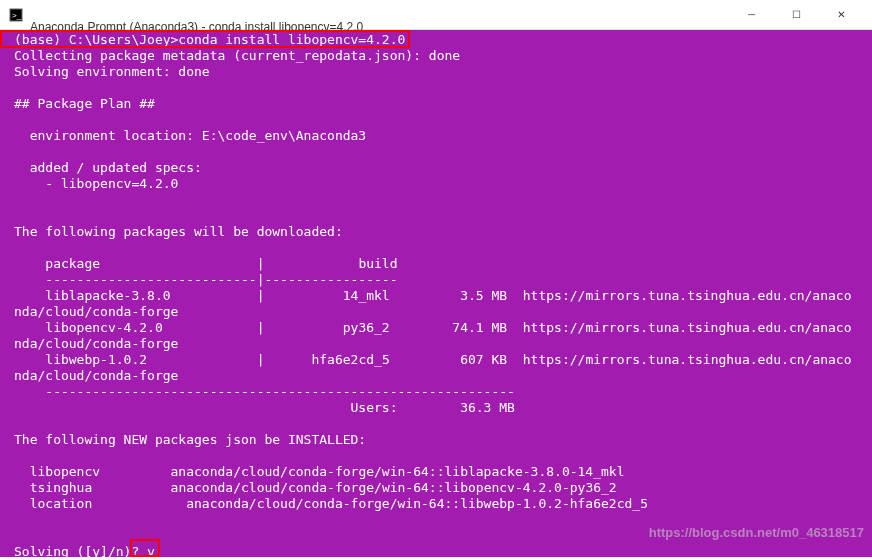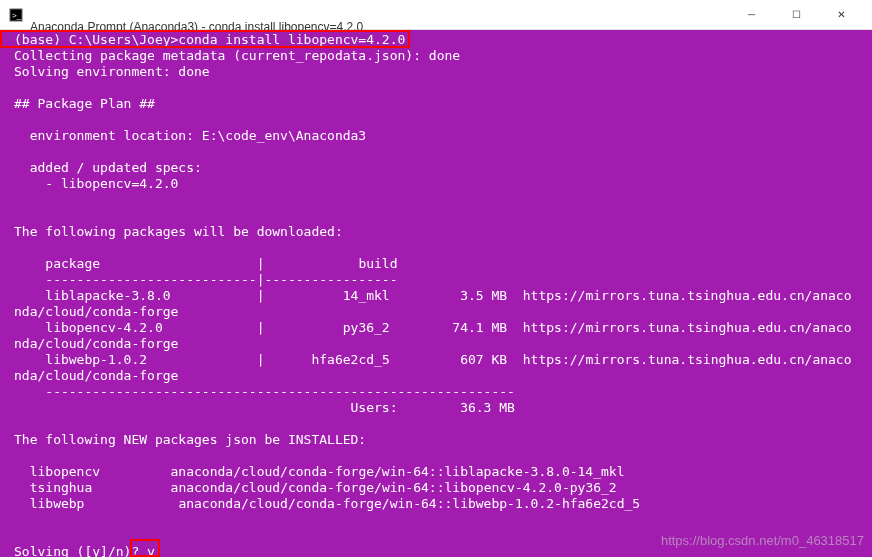--- a/index.html
+++ b/index.html
@@ -76,25 +76,26 @@
       height: 18px;
     }
     .highlight-2 {
       top: 509px;
       left: 130px;
       width: 30px;
       height: 18px;
     }
     .watermark {
       position: absolute;
-      bottom: 8px;
+      bottom: 16px;
       right: 8px;
       color: rgba(200,200,200,0.6);
       font-size: 13px;
       font-family: Arial, sans-serif;
+      font-weight: bold;
     }
   </style>
 </head>
 <body>
 
 <div class="title-bar">
   <span class="icon">
     <svg width="14" height="14" viewBox="0 0 14 14">
         <rect x="1" y="1" width="12" height="12" fill="#000" stroke="#666"></rect>
         <text x="3" y="10" fill="#fff" font-size="8">&gt;_</text>
@@ -130,17 +131,17 @@
 <span>nda/cloud/conda-forge</span>
 <span>    libwebp-1.0.2</span>              |      <span>hfa6e2cd_5</span>         <span>607 KB</span>  <span>https://mirrors.tuna.tsinghua.edu.cn/anaco</span>
 <span>nda/cloud/conda-forge</span>
     ------------------------------------------------------------
                                            <span>Users:</span>        <span>36.3 MB</span>
 
 <span>The following NEW packages json be INSTALLED:</span>
 
 <span>  libopencv</span>         <span>anaconda/cloud/conda-forge/win-64::liblapacke-3.8.0-14_mkl</span>
 <span>  tsinghua</span>          <span>anaconda/cloud/conda-forge/win-64::libopencv-4.2.0-py36_2</span>
-<span>  libwebp</span>            <span>anaconda/cloud/conda-forge/win-64::libwebp-1.0.2-hfa6e2cd_5</span>
+<span>  location</span>            <span>anaconda/cloud/conda-forge/win-64::libwebp-1.0.2-hfa6e2cd_5</span>
 
 
 <span>Solving ([y]/n)?</span><span> y</span><div class="highlight-red highlight-2"></div>
 <span class="watermark">https://blog.csdn.net/m0_46318517</span></div>
 
 </body></html>

